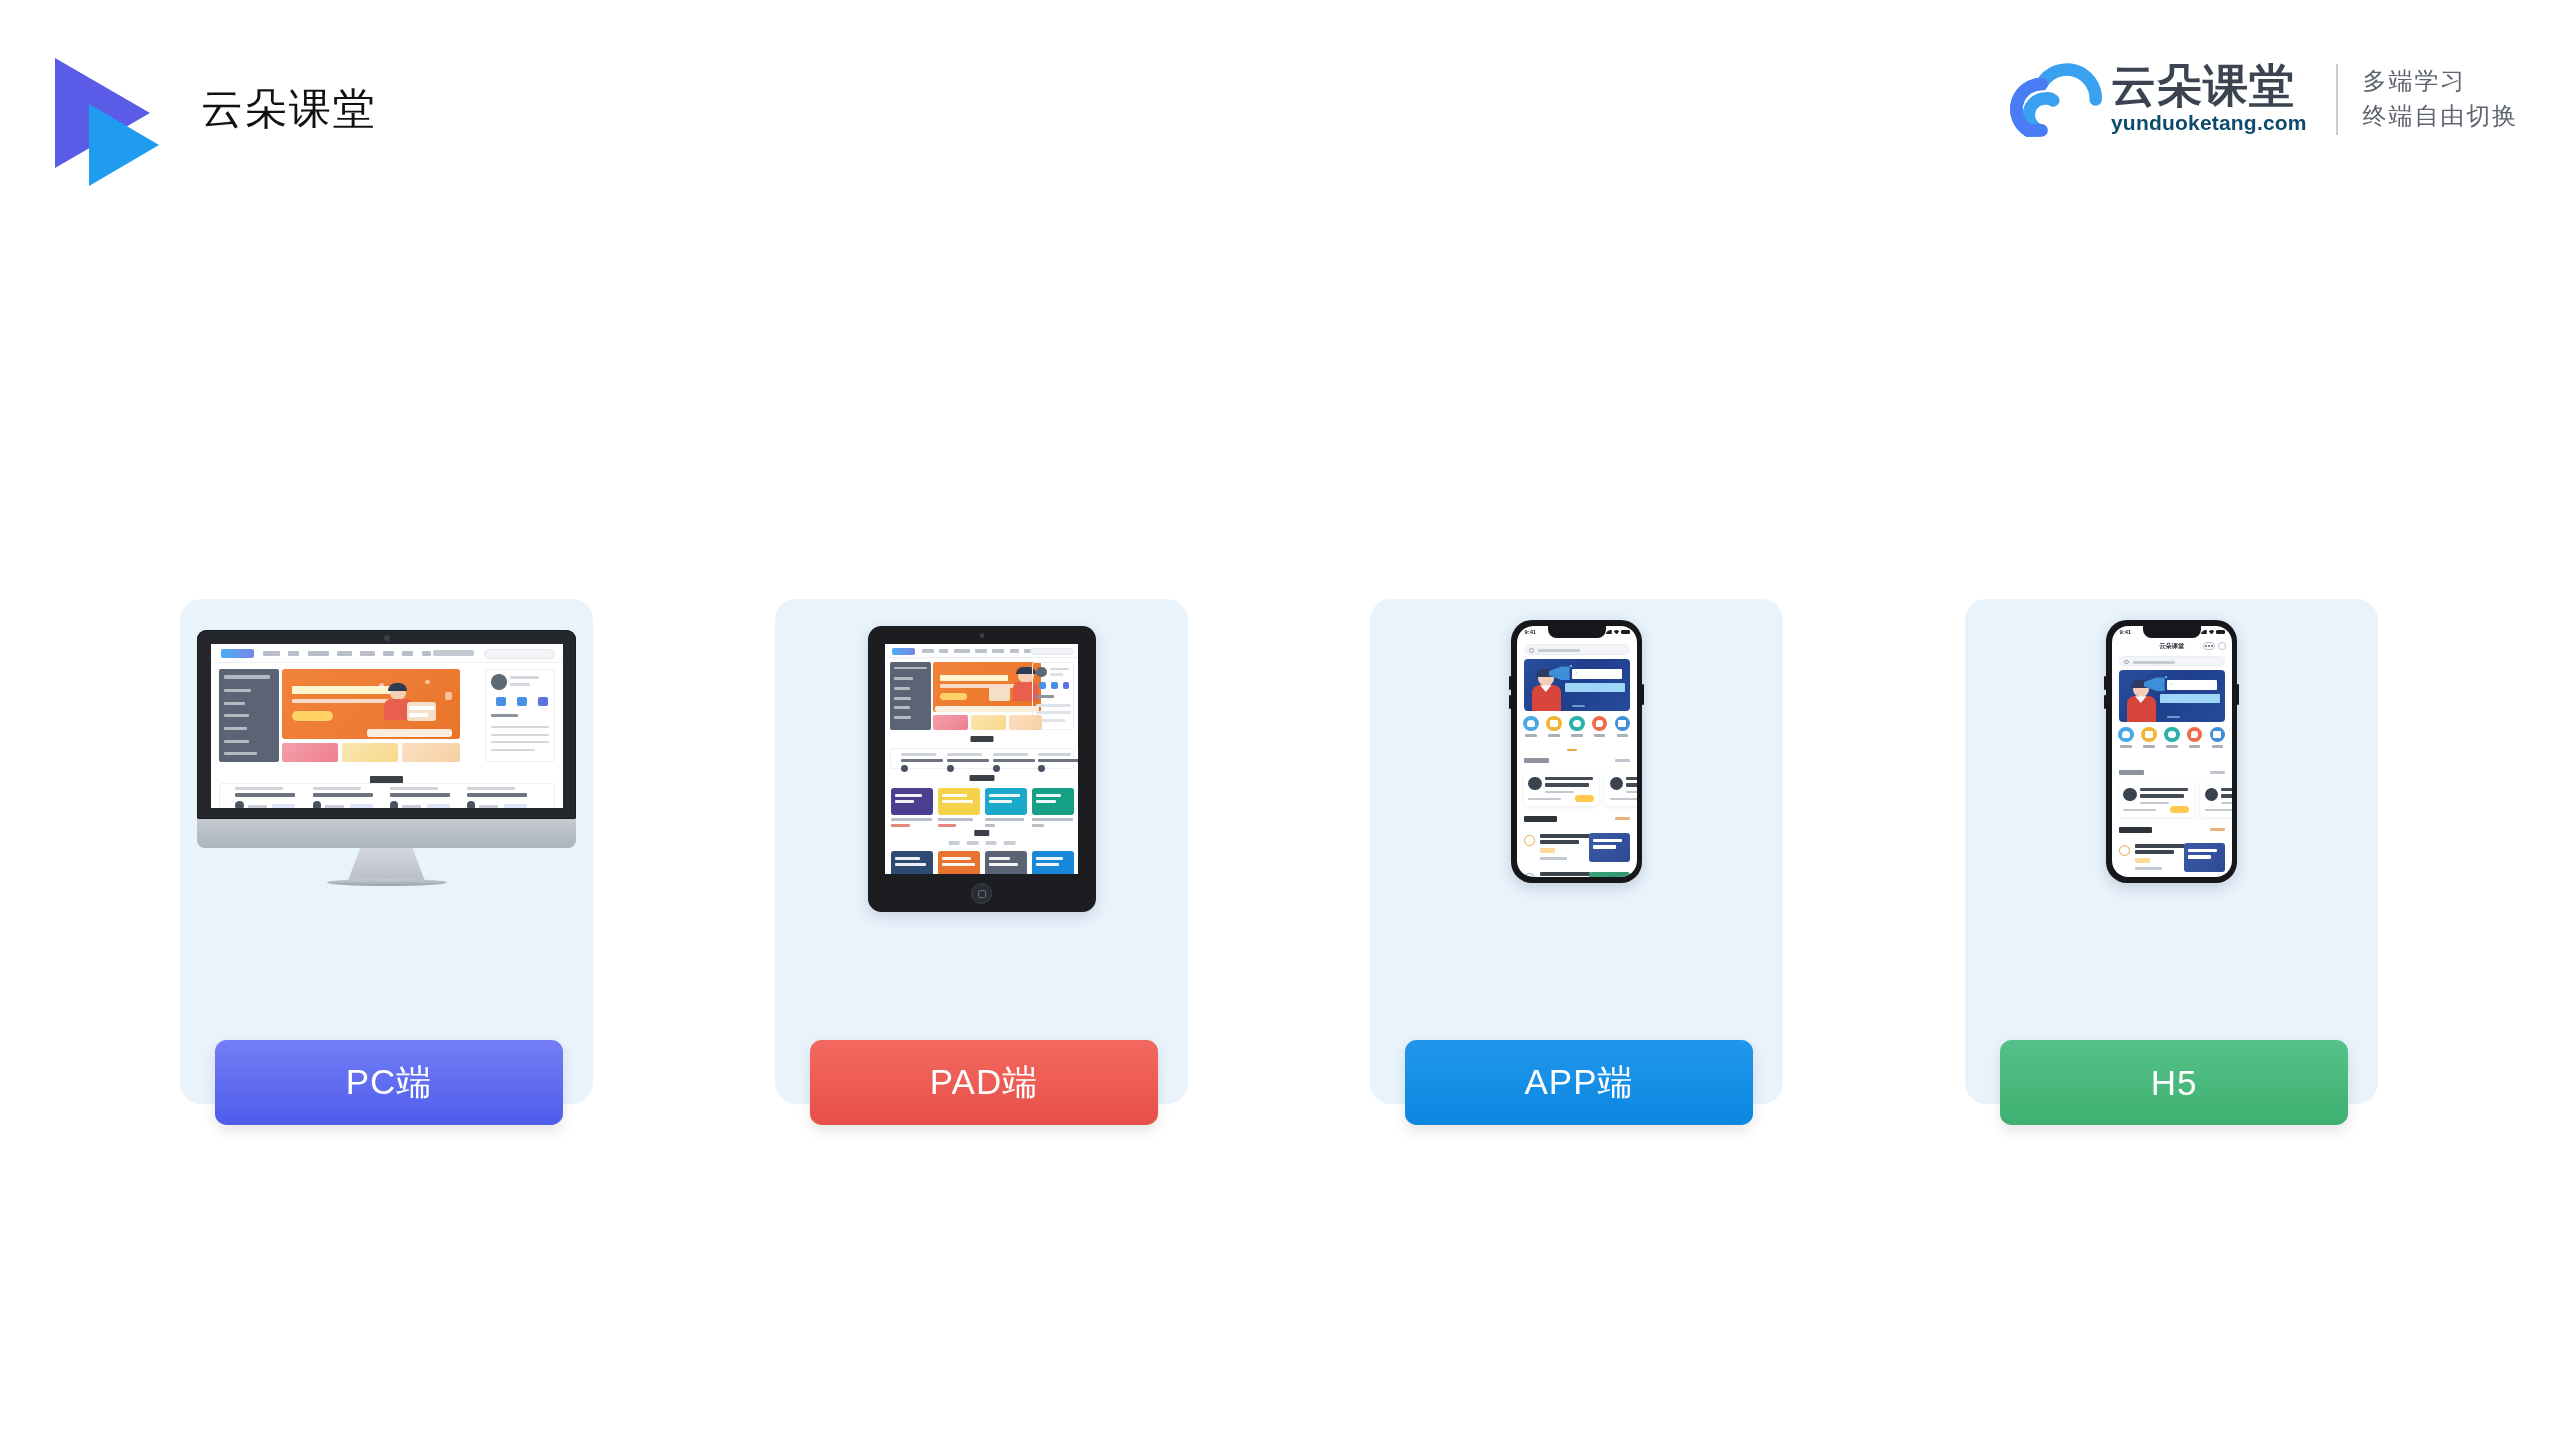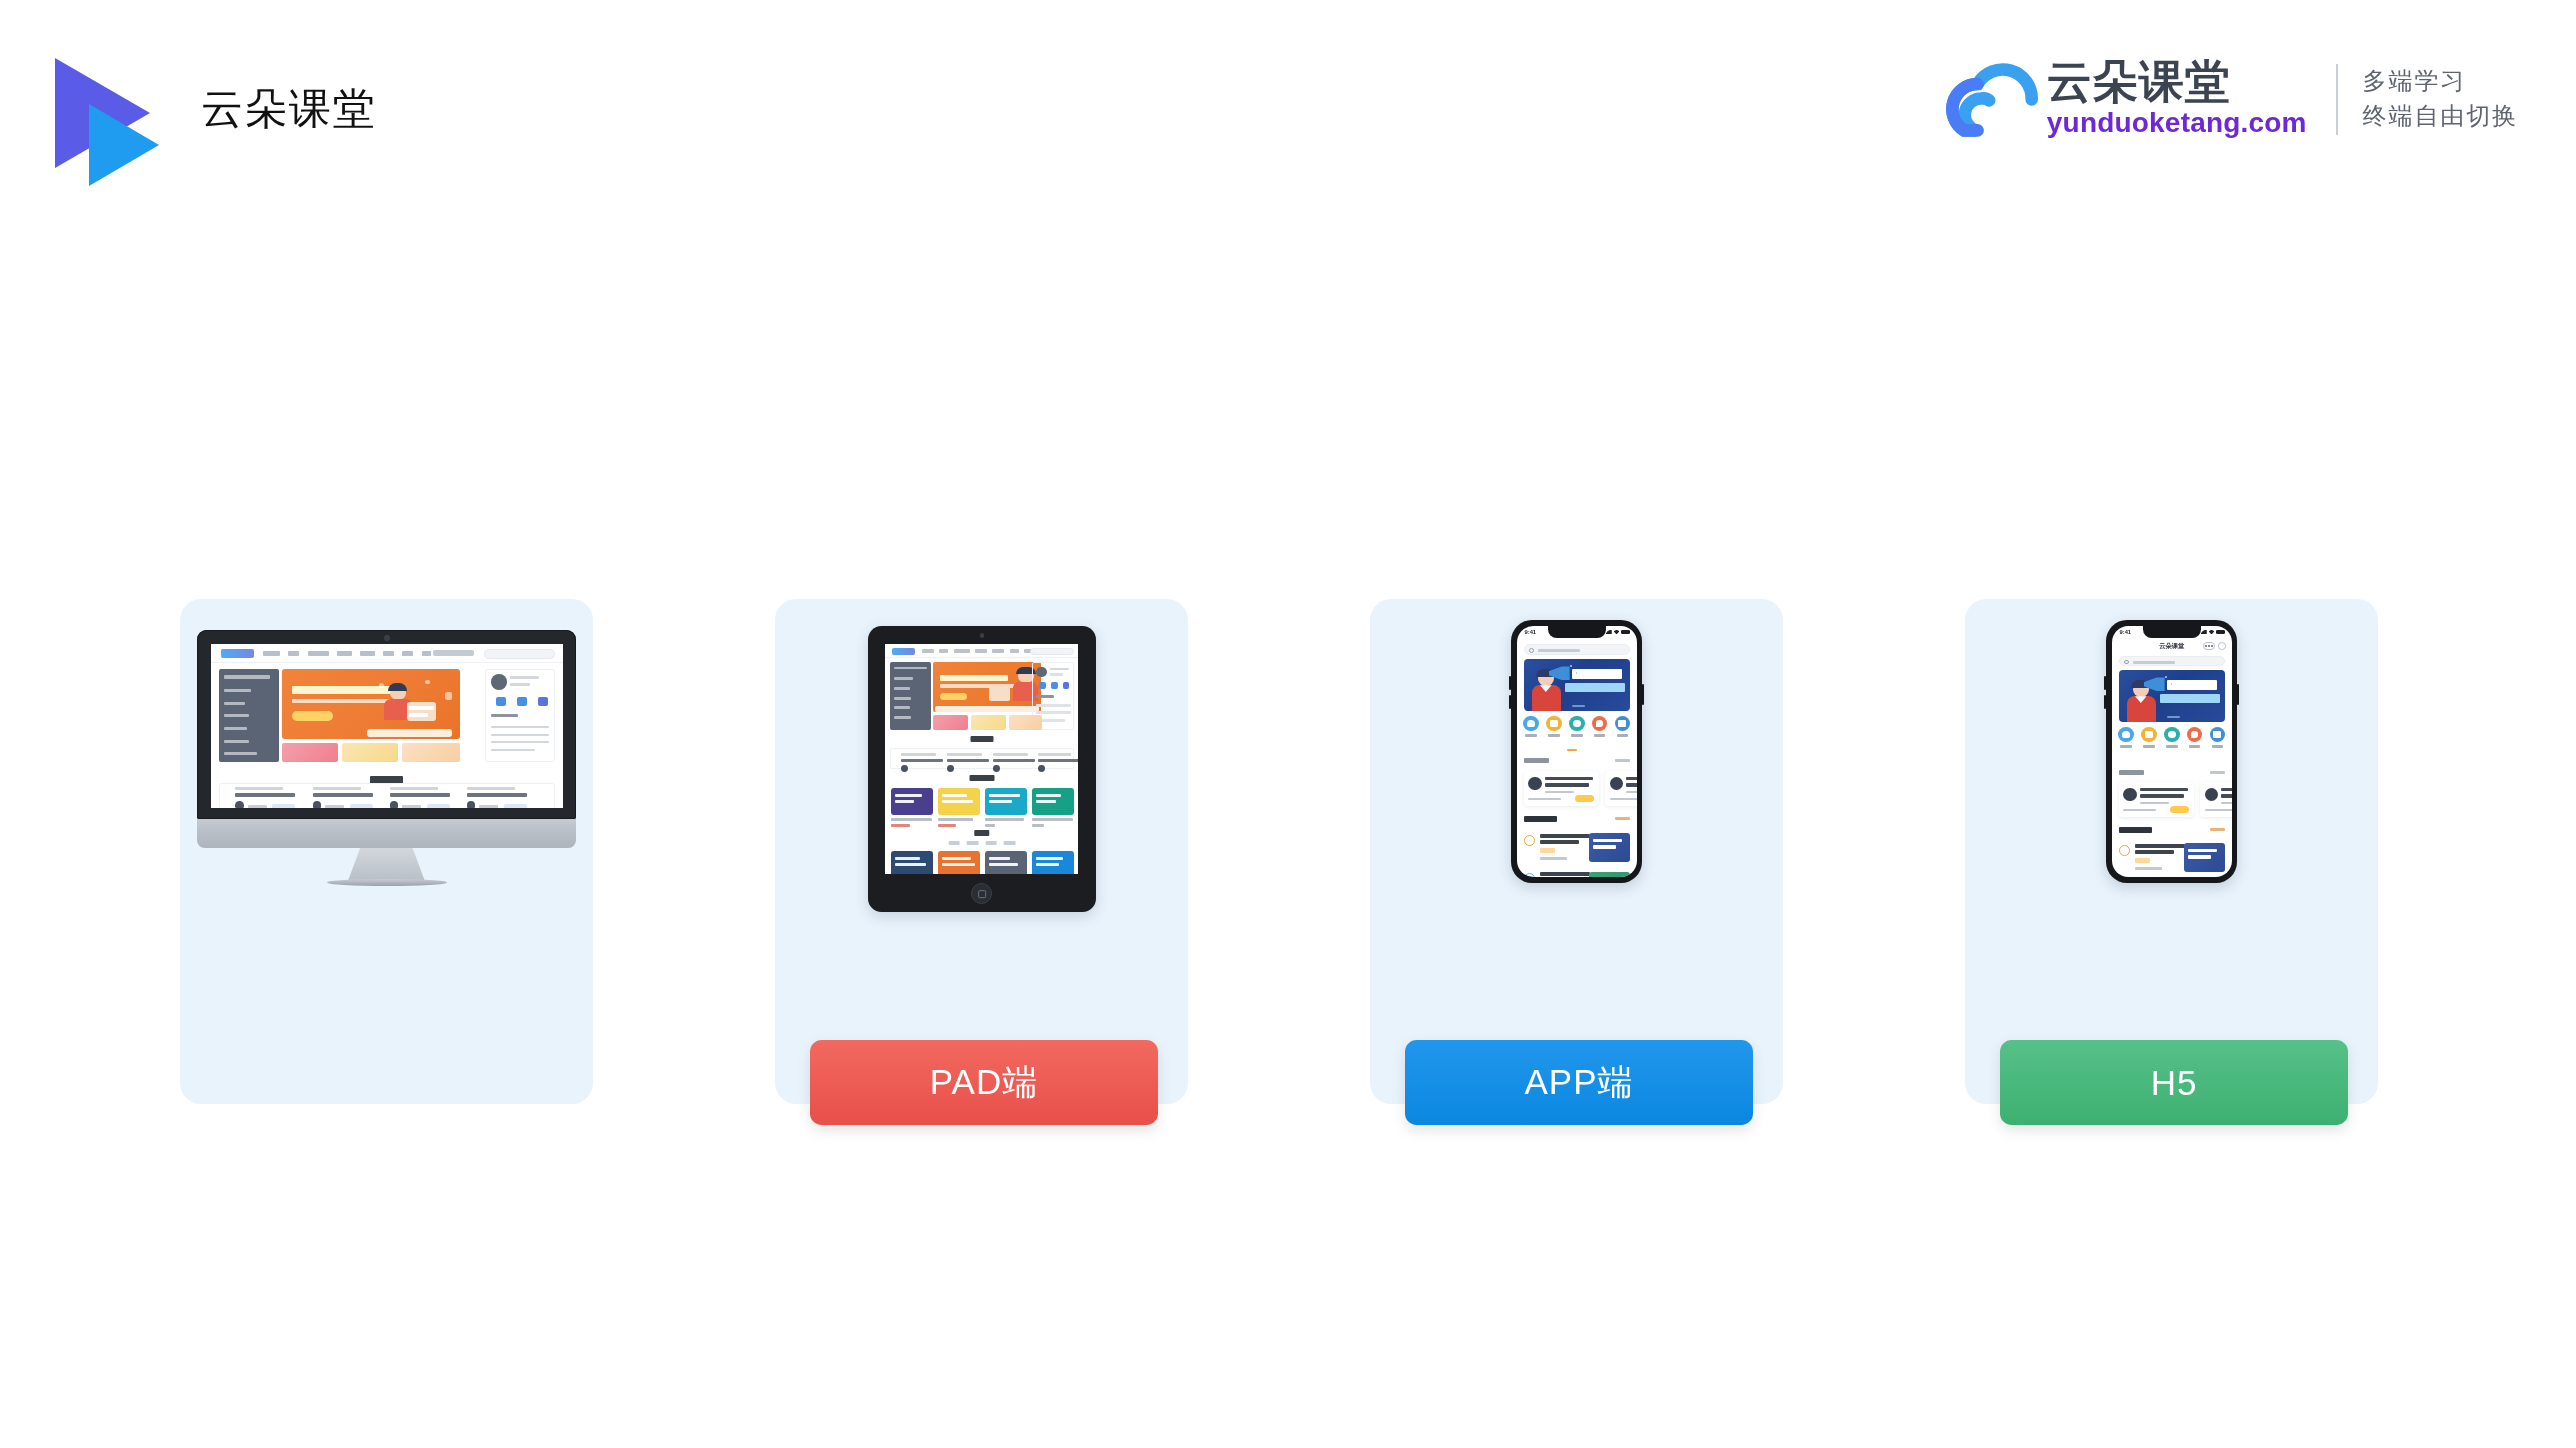--- a/index.html
+++ b/index.html
@@ -37,21 +37,21 @@
   
   .logo-block { position: absolute; right: 58px; top: 46px; display: flex; align-items: center; height: 106px; }
   .logo-cloud { position: relative; width: 112px; height: 89px; margin-right: 1.9px; }
   .logo-cloud svg { position: absolute; left: 0; top: 0; }
   .logo-words { display: flex; flex-direction: column; justify-content: center; margin-left: -5.8px; }
   .logo-cn {
     font-size: 45px; font-weight: 700; color: #3d4451; letter-spacing: 1px;
     line-height: 1.02; white-space: nowrap;
   }
   .logo-en {
-    font-size: 28px; font-weight: 700; color: #6d28d9; letter-spacing: 0.2px;
+    font-size: 21px; font-weight: 700; color: #0c4a6e; letter-spacing: 0.2px;
     margin-top: 1.9px; white-space: nowrap;
   }
   .logo-div { width: 1.9px; height: 71px; background: #c9cdd4; margin: 0 25px 0 29px; }
   .logo-tag { display: flex; flex-direction: column; justify-content: center; }
   .logo-tag span {
     font-size: 24px; color: #5f656f; line-height: 1.45; letter-spacing: 1.9px; white-space: nowrap;
   }
 
   
   .intro {
@@ -375,20 +375,21 @@
                 <div class="w-cc-tag"></div>
                   <div class="w-cc-btn"></div>
               </div>
             </div>
           </div>
         </div>
         <div class="imac-chin"></div>
         <div class="imac-neck"></div>
         <div class="imac-foot"></div>
       </div>
+      <div class="cta pc">PC端</div>
     </div>
 
     <div class="card">
       <div class="tablet">
         <div class="tab-cam"></div>
         <div class="tab-screen mini">
           <div class="t-nav">
             <div class="t-logo"></div>
             <div class="t-nvi" style="left:37px;width:11.6px"></div>
             <div class="t-nvi" style="left:54px;width:8.7px"></div>

